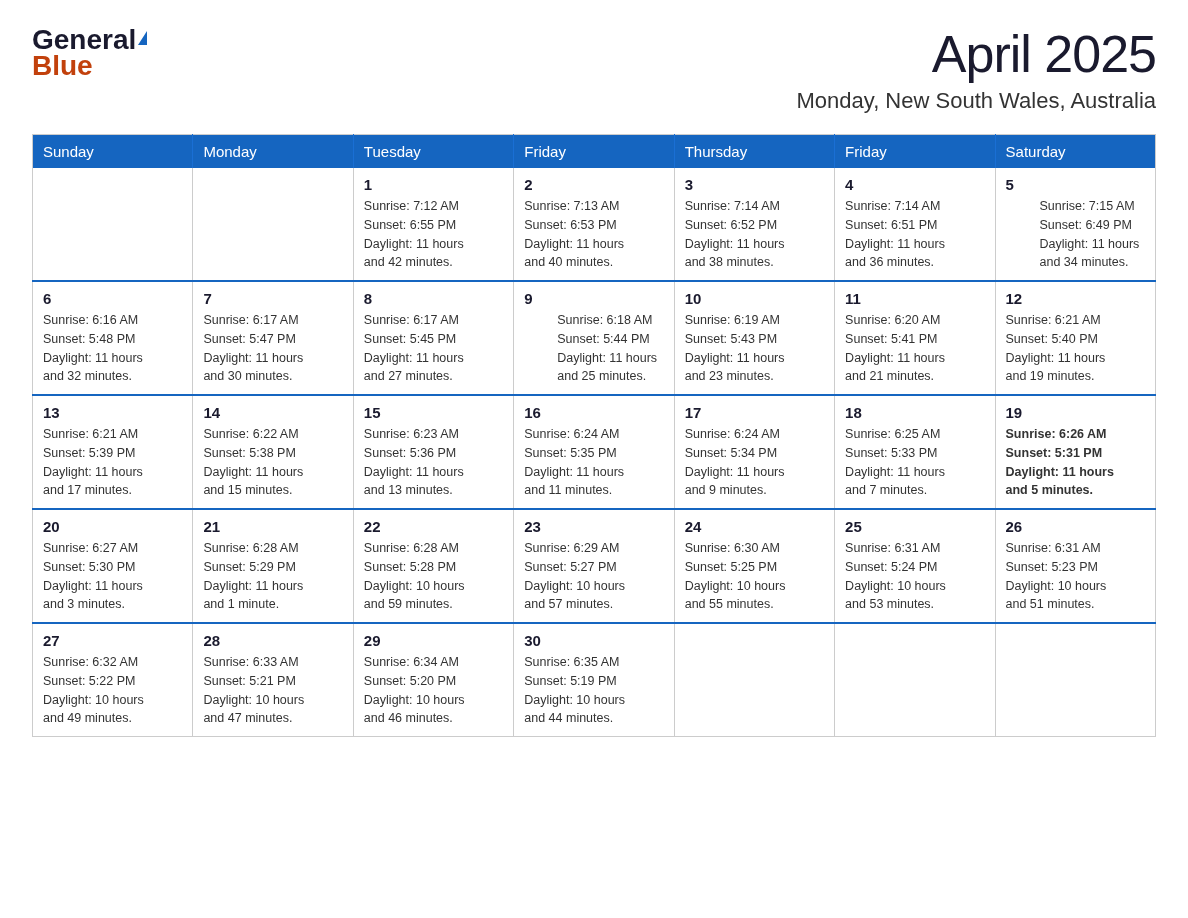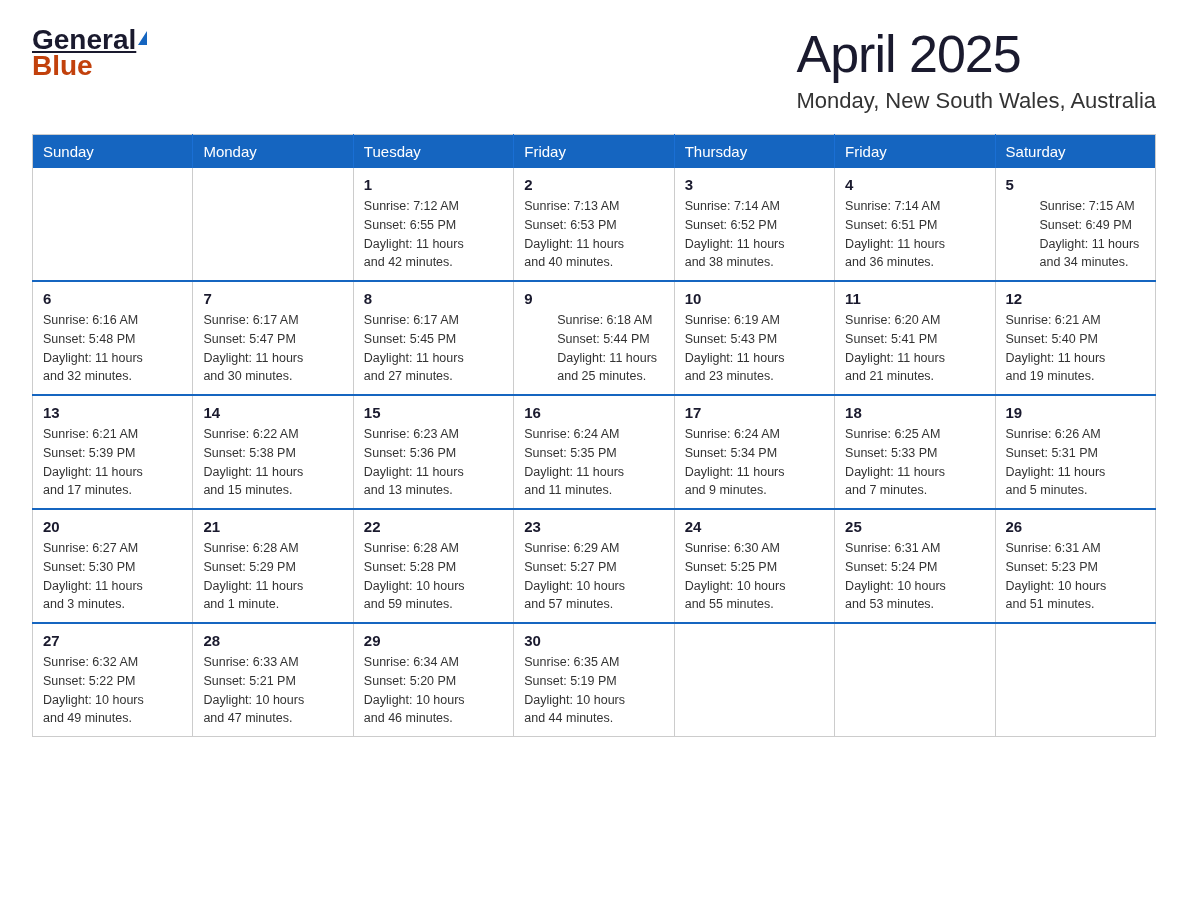--- a/index.html
+++ b/index.html
@@ -15,20 +15,21 @@
       justify-content: space-between;
       align-items: flex-start;
       margin-bottom: 20px;
     }
     .logo {
       display: flex;
       align-items: flex-end;
       gap: 0;
     }
     .title-block {
+      text-align: right;
     }
     .month-title {
       font-size: 52px;
       font-weight: normal;
       color: #1a1a2e;
       letter-spacing: -1px;
     }
     .location-title {
       font-size: 22px;
       color: #333;
@@ -83,21 +84,21 @@
     .empty-cell {
       background: #fff;
     }
   </style>
 </head>
 <body>
 
 <div class="header-area">
   <div class="logo">
     <div style="display:flex;align-items:center;gap:2px;">
-      <span style="font-size:28px;font-weight:bold;color:#1a1a2e;text-decoration:underline;">General</span>
+      <span style="font-size:28px;font-weight:bold;color:#1a1a2e;">General</span>
       <div style="width:0;height:0;border-left:9px solid transparent;border-bottom:14px solid #1565c0;margin-bottom:4px;"></div>
     </div>
     <div style="font-size:28px;font-weight:bold;color:#c2410c;margin-top:-6px;">Blue</div>
   </div>
   <div class="title-block">
     <div class="month-title">April 2025</div>
     <div class="location-title">Monday, New South Wales, Australia</div>
   </div>
 </div>
 
@@ -242,21 +243,21 @@
         </td>
         <td>
           <span class="day-number">18</span>
           <div class="day-info" style="white-space: pre-line;">Sunrise: 6:25 AM
 Sunset: 5:33 PM
 Daylight: 11 hours
 and 7 minutes.</div>
         </td>
         <td>
           <span class="day-number">19</span>
-          <div class="day-info" style="white-space: pre-line;">Sunrise: 6:26 AM
+          <div class="day-info" style="white-space: pre-line; font-weight: bold;">Sunrise: 6:26 AM
 Sunset: 5:31 PM
 Daylight: 11 hours
 and 5 minutes.</div>
         </td>
       </tr>
       <tr>
         <td>
           <span class="day-number">20</span>
           <div class="day-info" style="white-space: pre-line;">Sunrise: 6:27 AM
 Sunset: 5:30 PM

